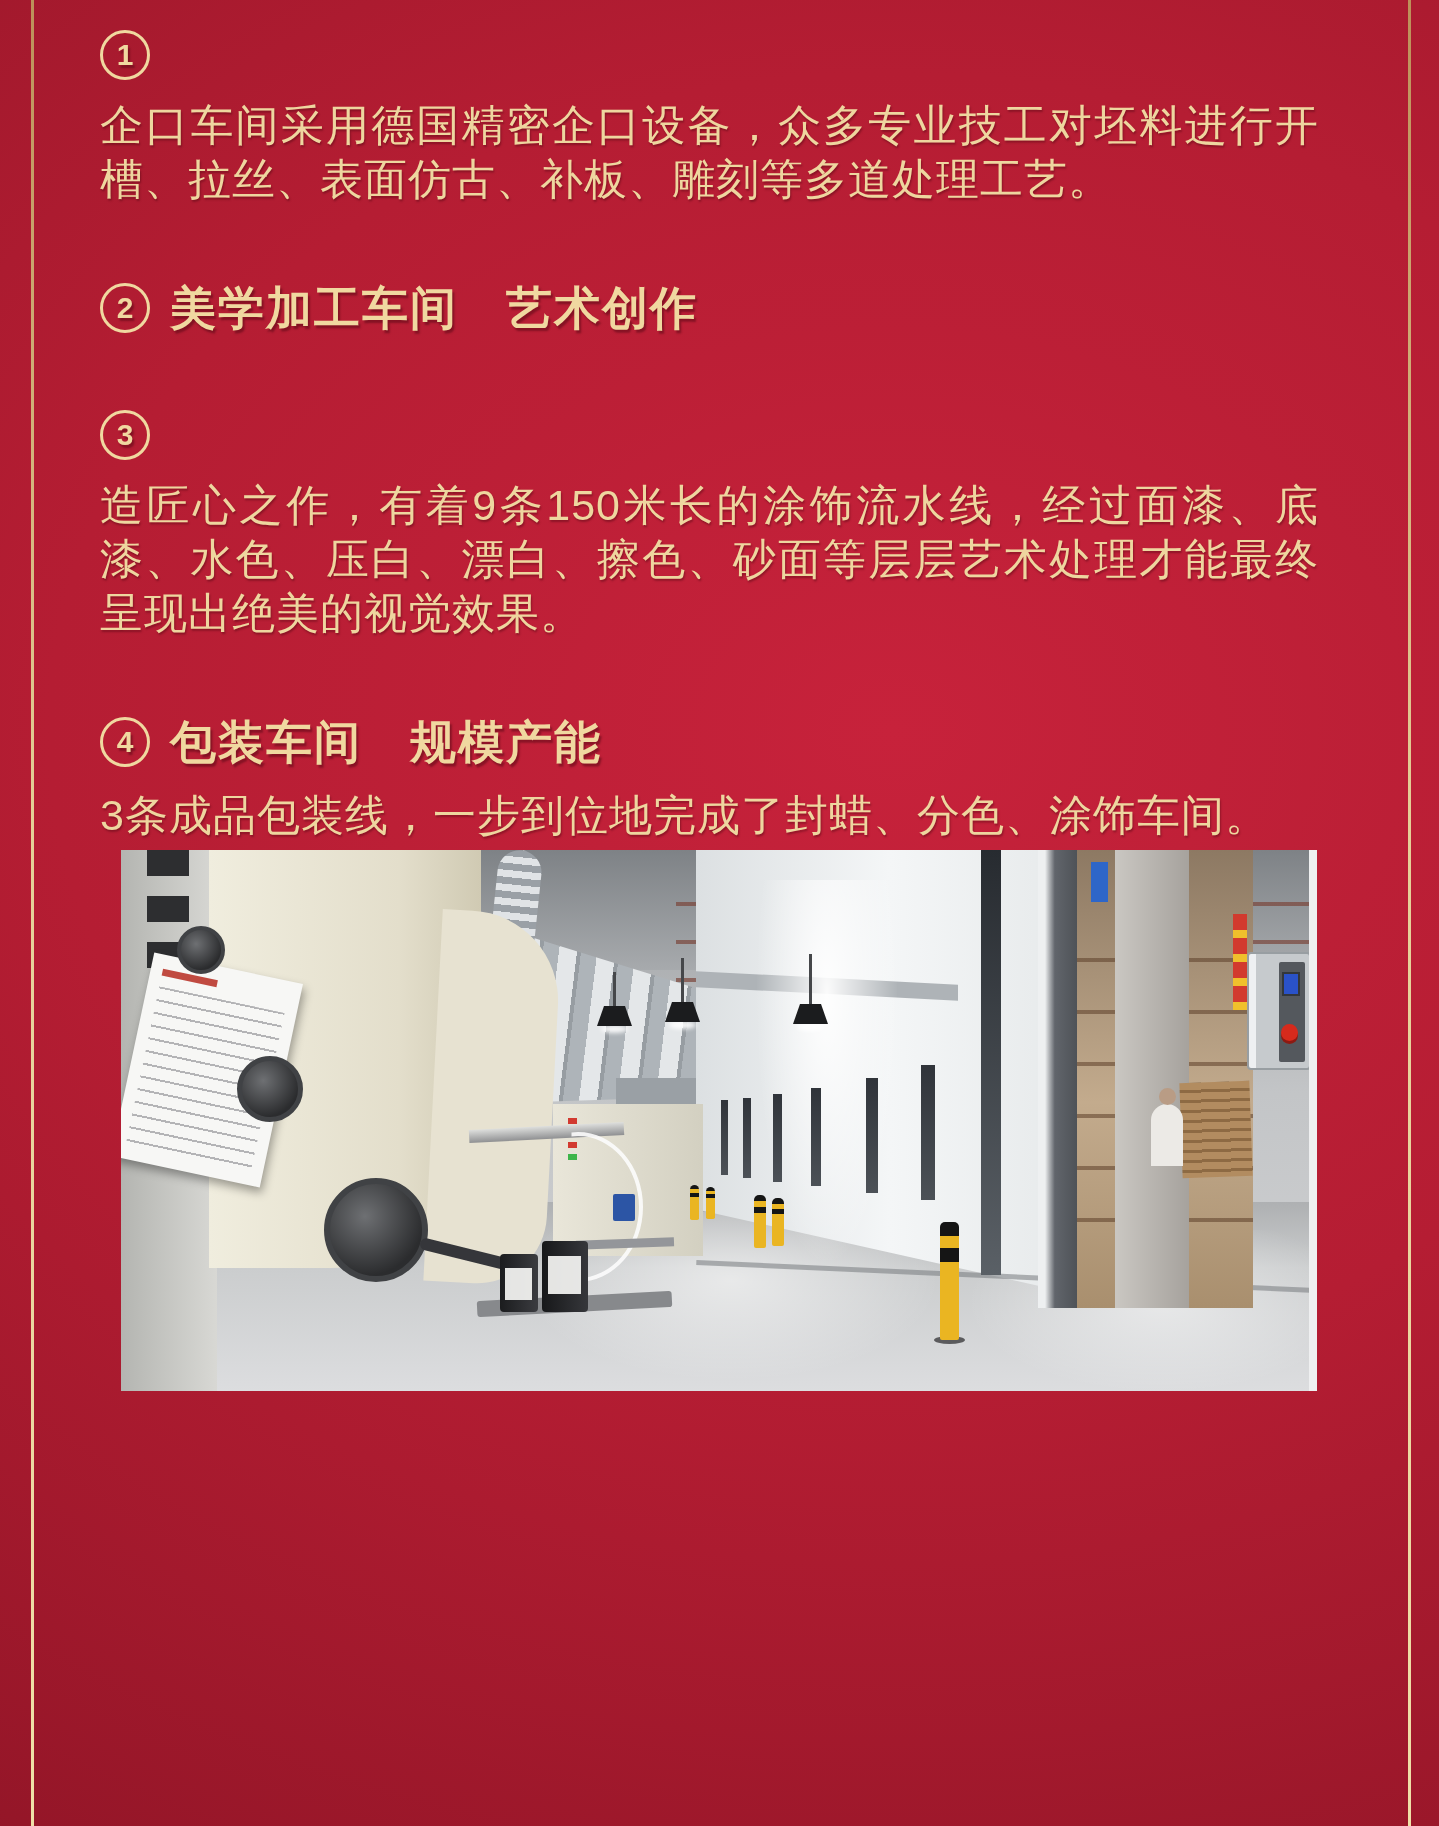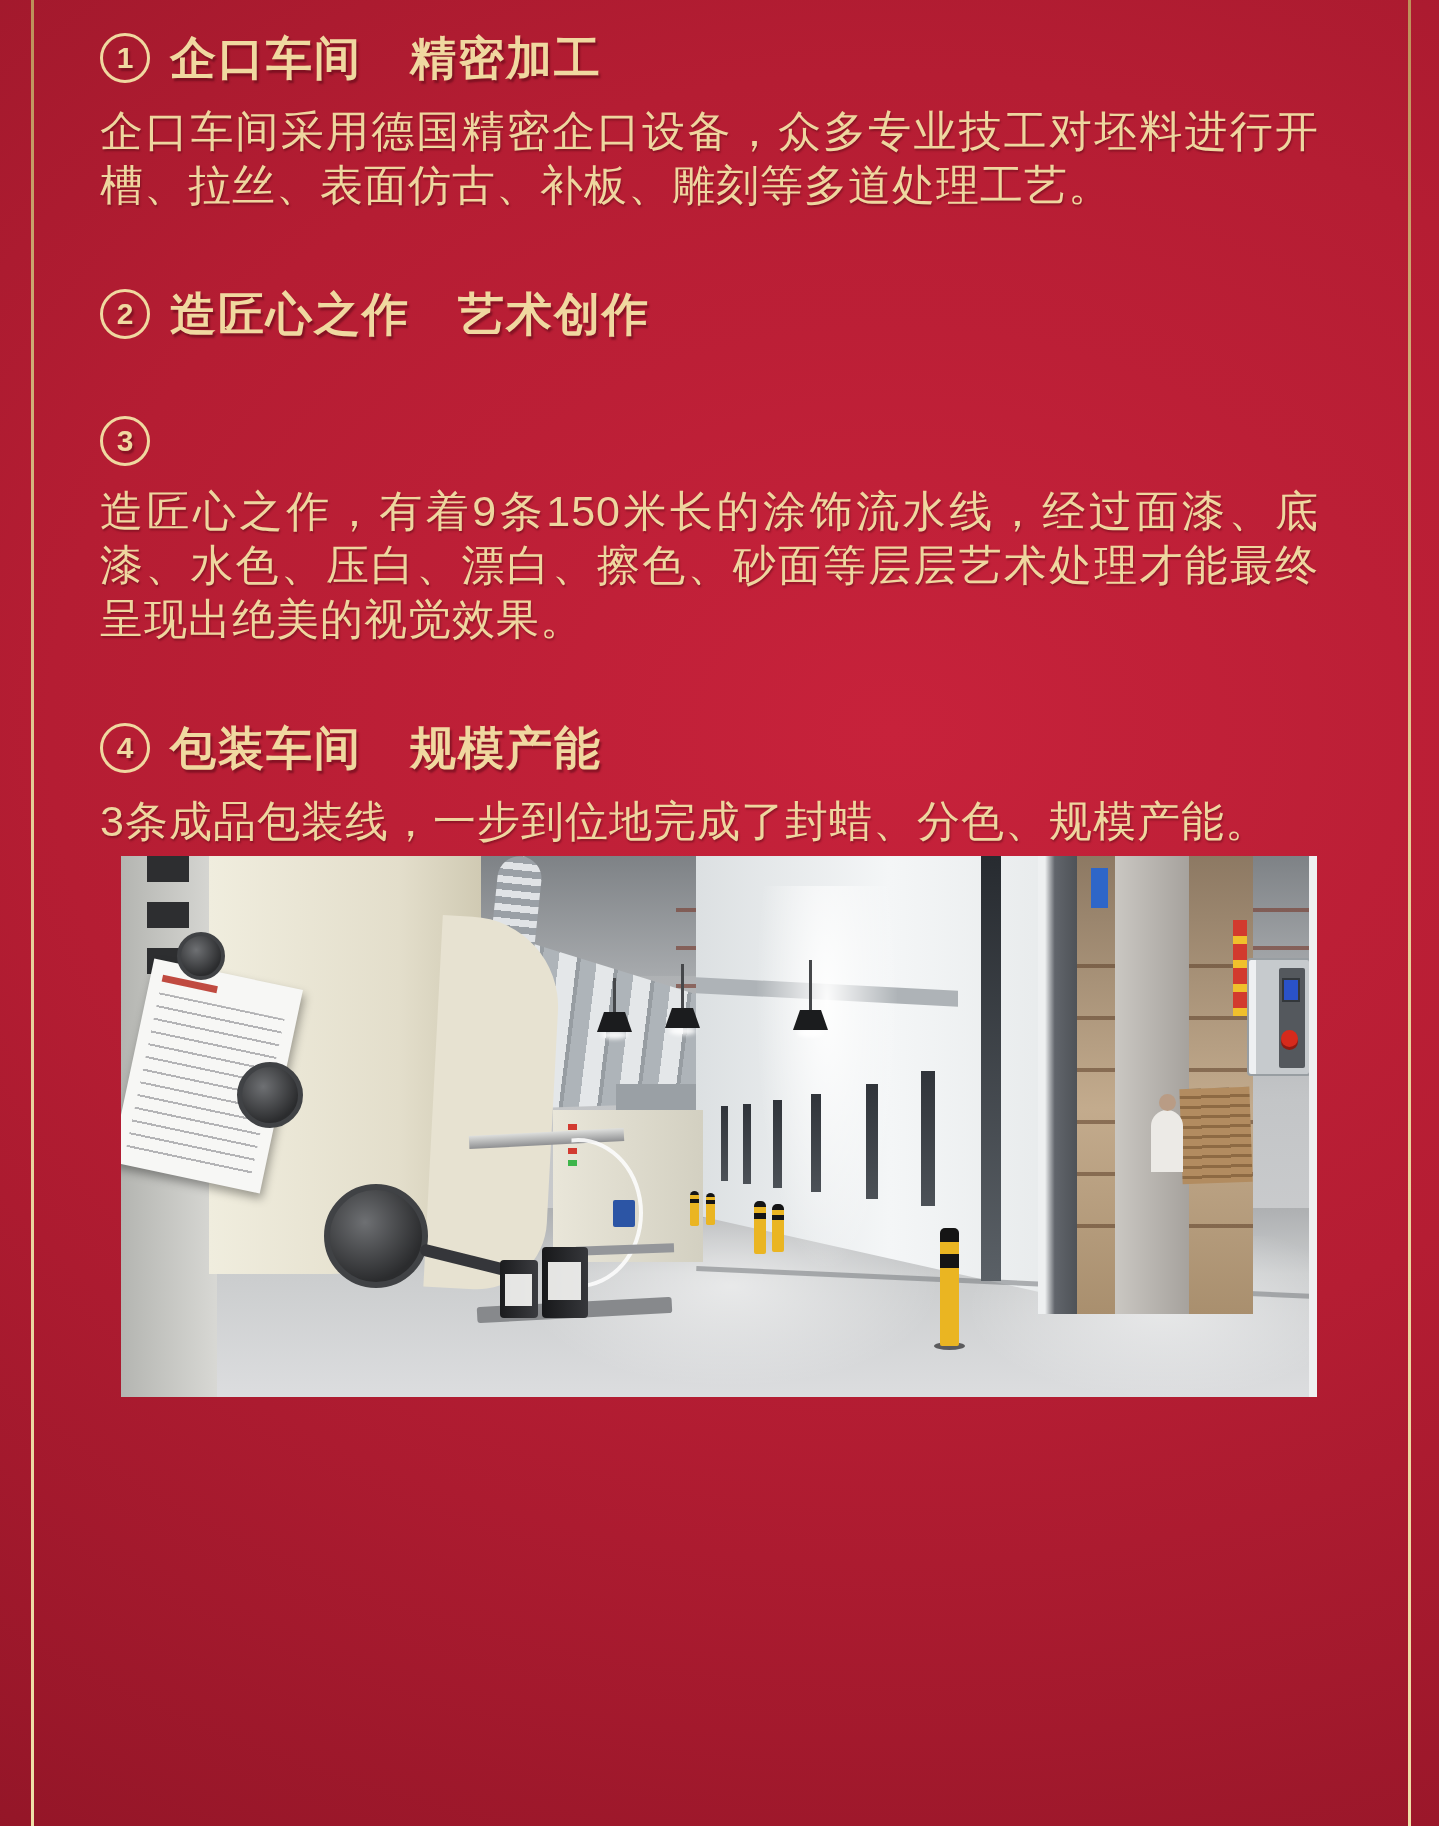--- a/index.html
+++ b/index.html
@@ -134,51 +134,50 @@
   <div class="frame-line left"></div>
   <div class="frame-line right"></div>
 
   <div class="content">
 
     <section class="sec">
       <h2 class="sec-head">
         <span class="num-circle">
             <span>1</span>
           </span>
-        <span>企口车间　精密加工</span>
       </h2>
       <p class="sec-body">企口车间采用德国精密企口设备，众多专业技工对坯料进行开槽、拉丝、表面仿古、补板、雕刻等多道处理工艺。</p>
     </section>
 
     <section class="sec">
       <h2 class="sec-head">
         <span class="num-circle">
             <span>2</span>
           </span>
-        <span>造匠心之作　艺术创作</span>
+        <span>美学加工车间　艺术创作</span>
       </h2>
     </section>
 
     <section class="sec">
       <h2 class="sec-head">
         <span class="num-circle">
             <span>3</span>
           </span>
       </h2>
       <p class="sec-body">造匠心之作，有着9条150米长的涂饰流水线，经过面漆、底漆、水色、压白、漂白、擦色、砂面等层层艺术处理才能最终呈现出绝美的视觉效果。</p>
     </section>
 
     <section class="sec">
       <h2 class="sec-head">
         <span class="num-circle">
             <span>4</span>
           </span>
         <span>包装车间　规模产能</span>
       </h2>
-      <p class="sec-body">3条成品包装线，一步到位地完成了封蜡、分色、规模产能。</p>
+      <p class="sec-body">3条成品包装线，一步到位地完成了封蜡、分色、涂饰车间。</p>
     </section>
 
     <div class="photo">
       <div class="ph ph-ceiling"></div>
       <div class="ph ph-pipes"></div>
       <div class="ph ph-ducttrain"></div>
       <div class="ph ph-spiral2"></div>
       <div class="ph ph-spiral"></div>
       <div class="ph ph-duct1"></div>
       <div class="ph ph-duct2"></div>

